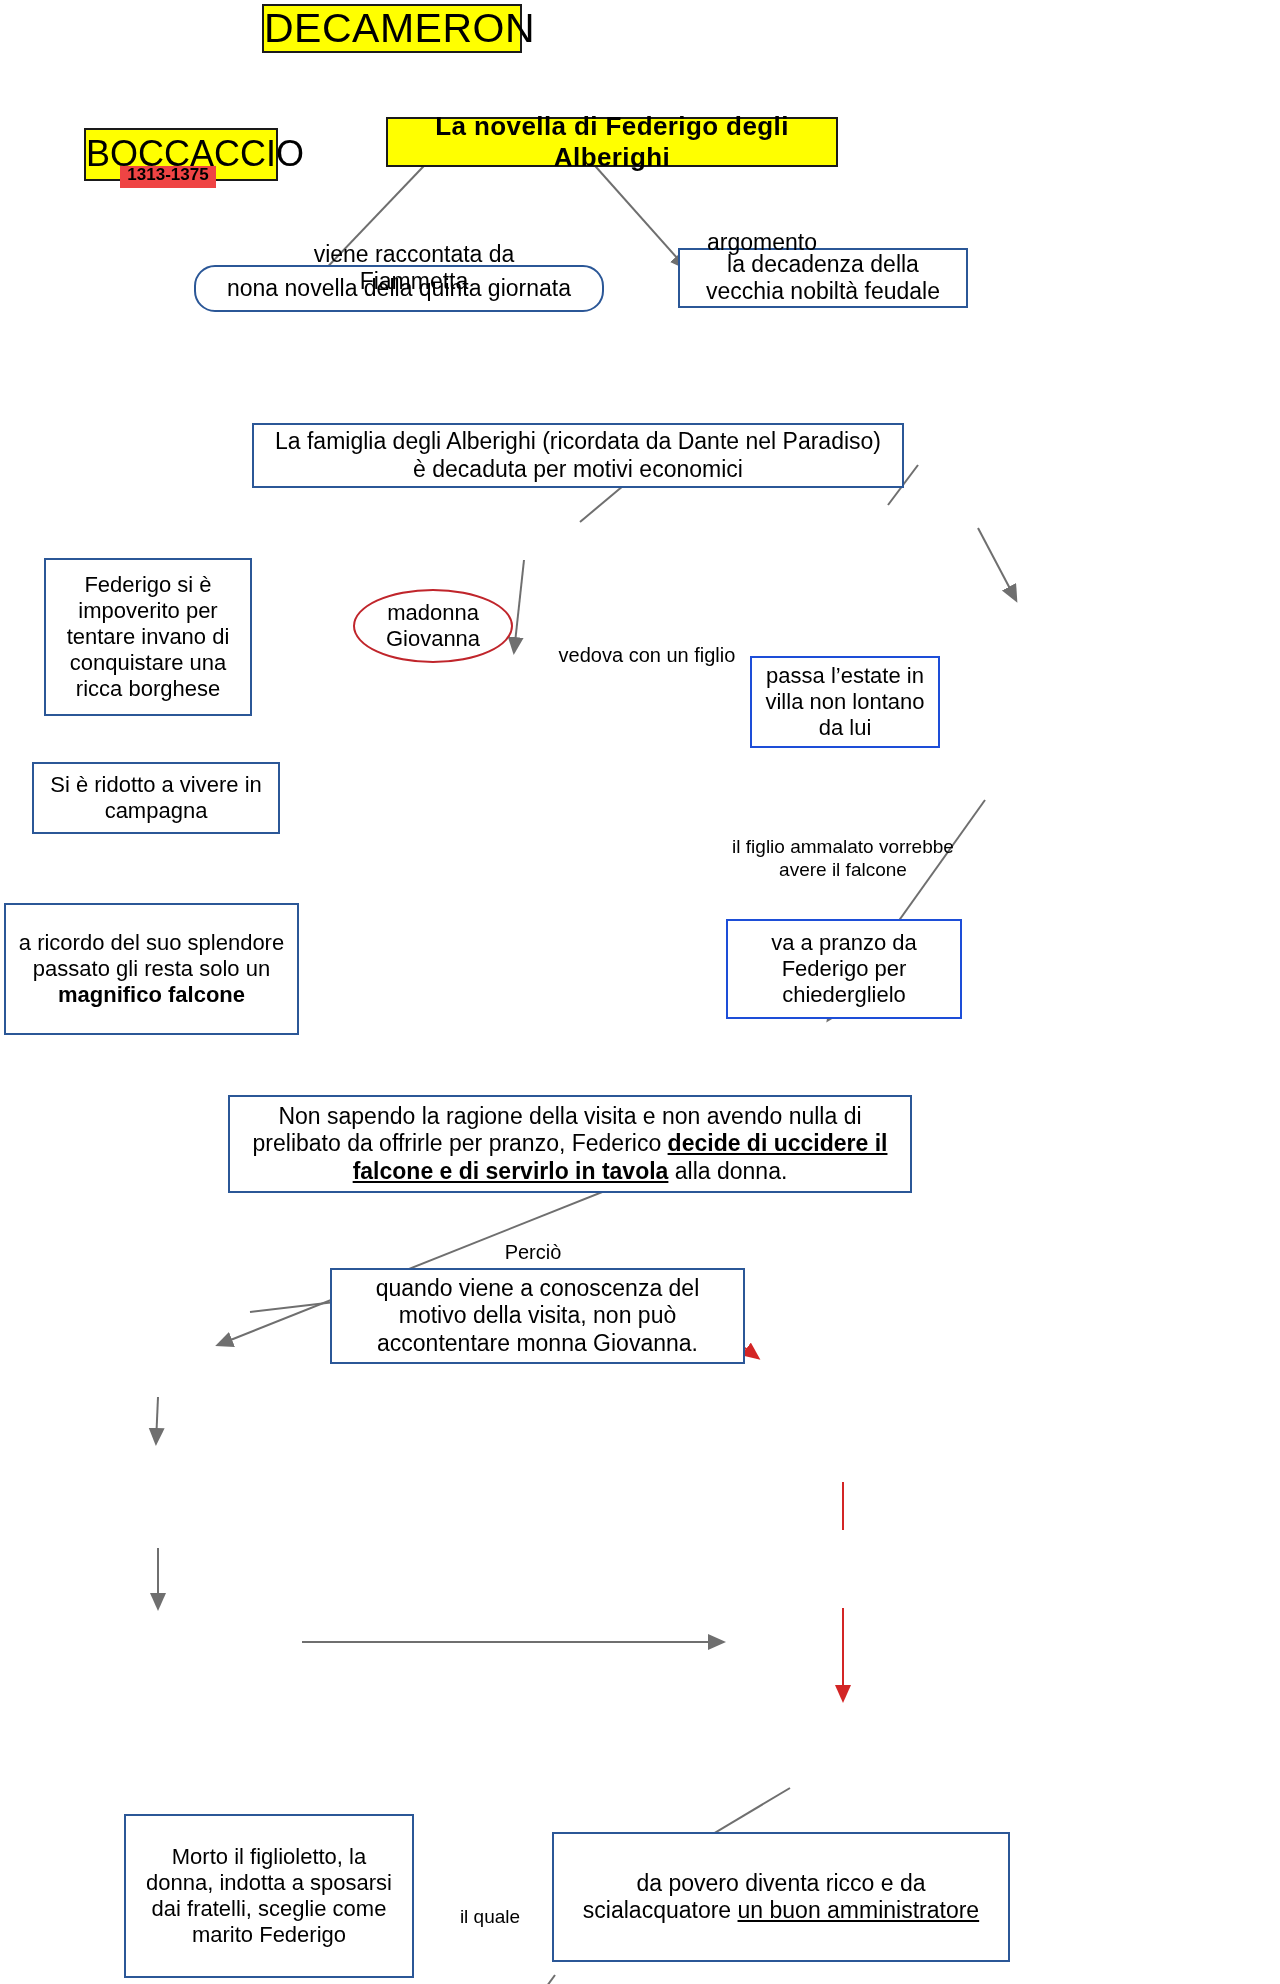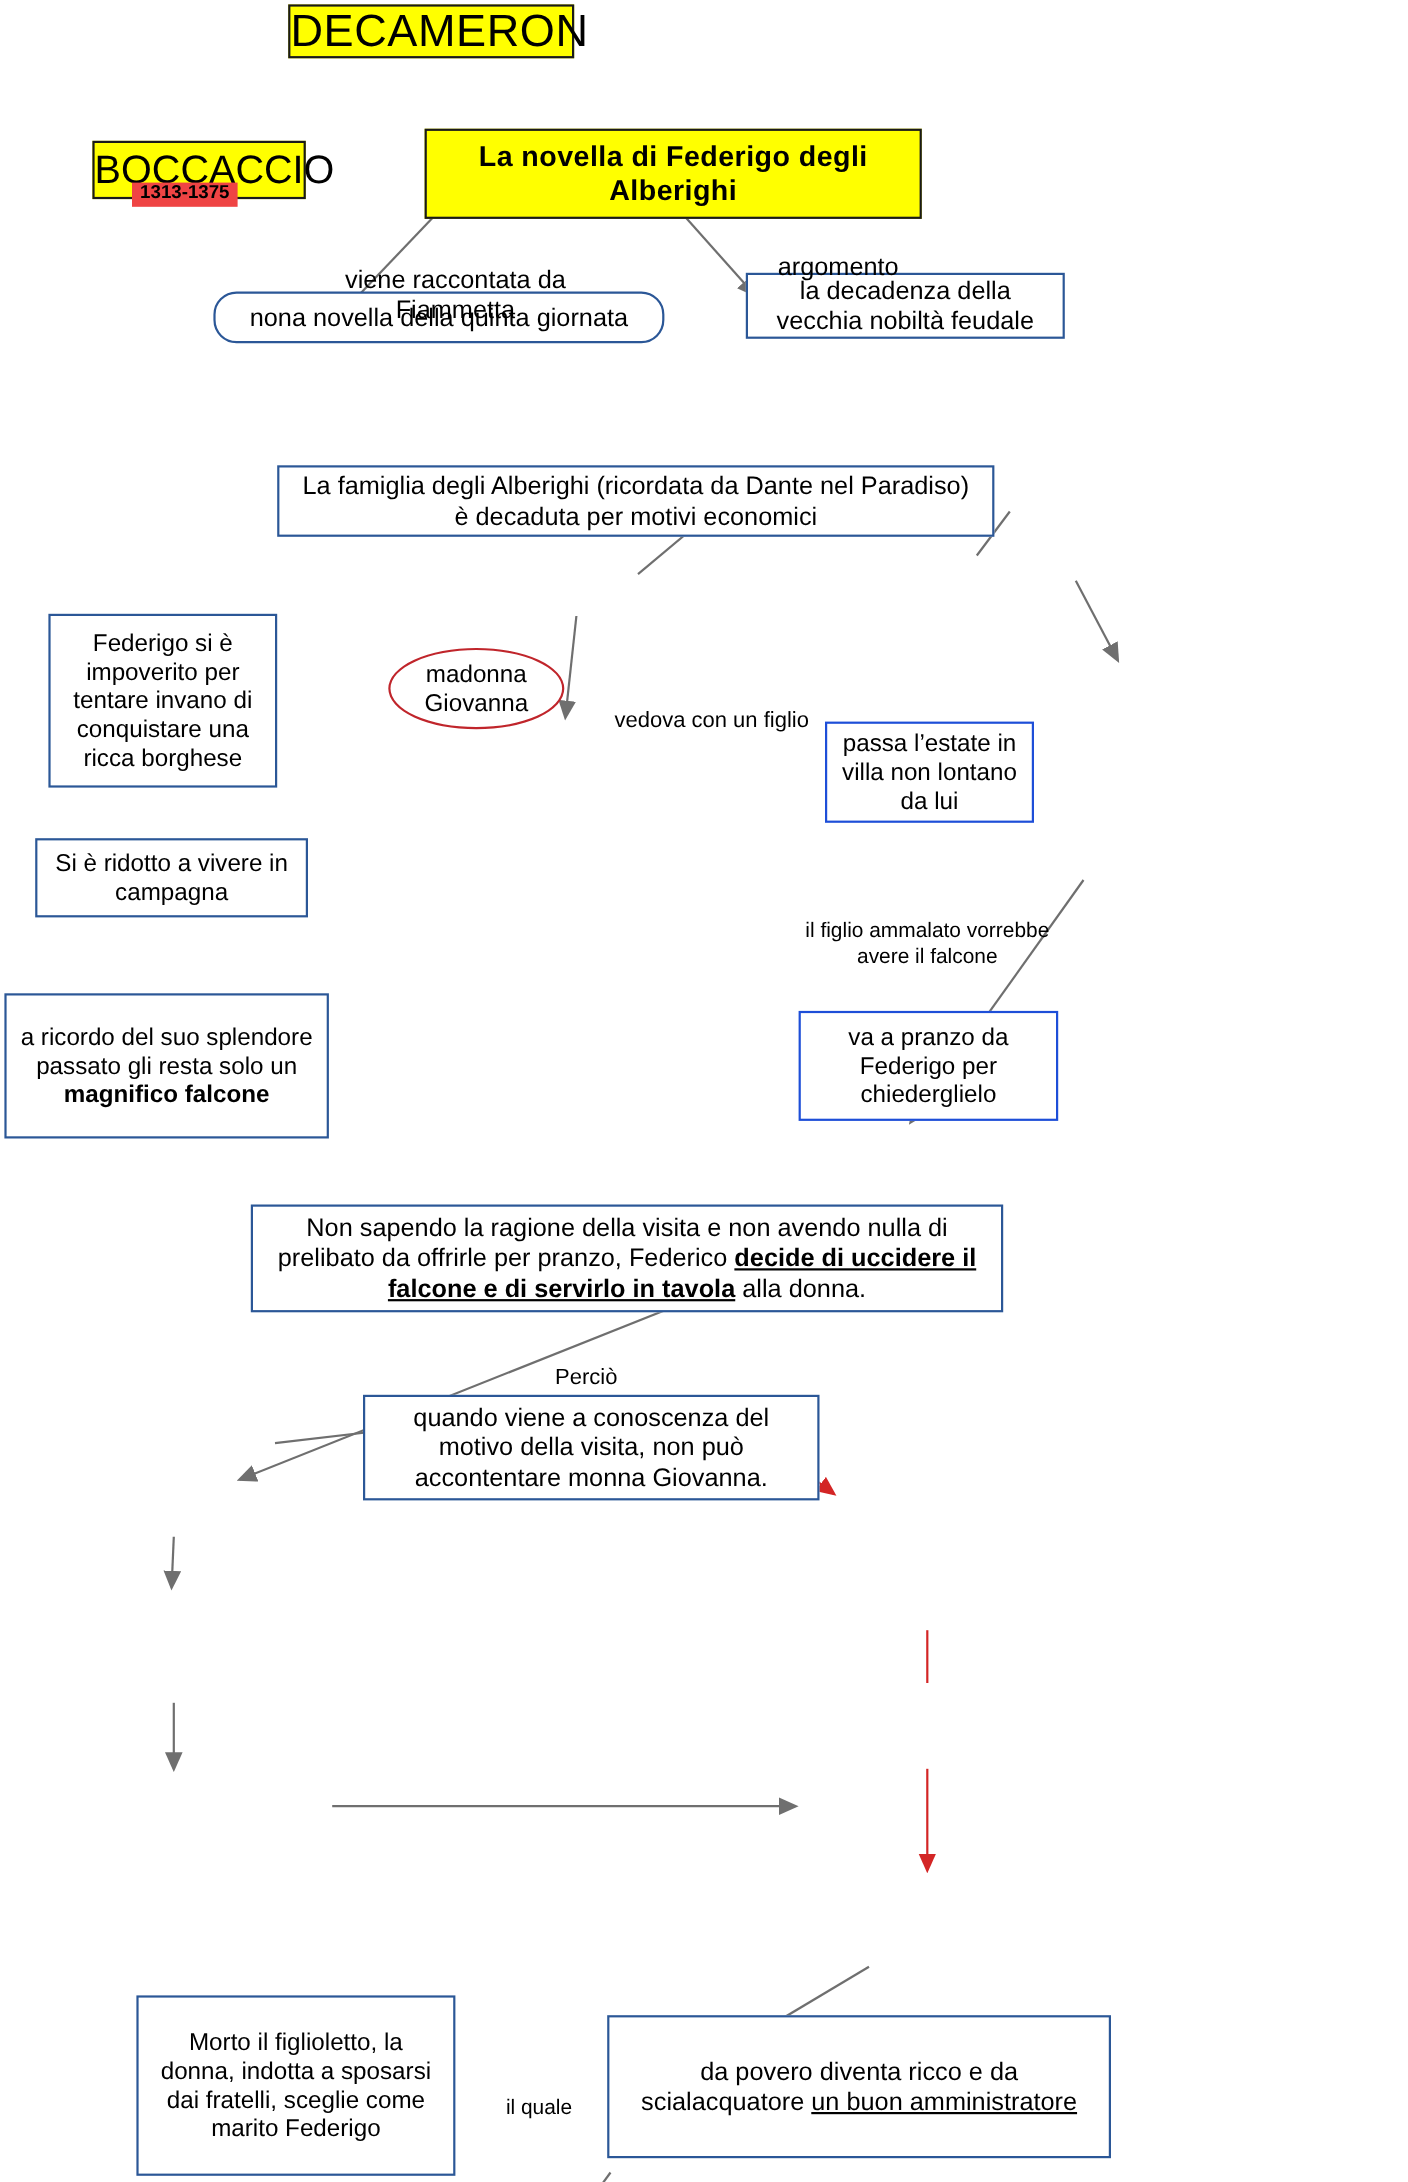--- a/index.html
+++ b/index.html
@@ -168,21 +168,21 @@
     <span class="txt">DECAMERON</span>
   </div>
 
   <div class="node yellow boccaccio-label" style="left:84px; top:128px; width:194px; height:53px;">
     <span class="txt">BOCCACCIO</span>
   </div>
   <div class="boccaccio-date" style="left:120px; top:166px; width:96px; height:22px;">
     <span>1313-1375</span>
   </div>
 
-  <div class="node yellow yellow-sub" style="left:386px; top:117px; width:452px; height:82px;">
+  <div class="node yellow yellow-sub" style="left:386px; top:117px; width:452px; height:50px;">
     <span class="txt">La novella di Federigo degli Alberighi</span>
   </div>
 
   <div class="node blue f23" style="left:194px; top:265px; width:410px; height:47px;border-radius:21px;">
     <span class="txt">nona novella della quinta giornata</span>
   </div>
 
   <div class="node blue f23" style="left:678px; top:248px; width:290px; height:60px;">
     <span class="txt" style="white-space:pre-line;">la decadenza della
 vecchia nobiltà feudale</span>

